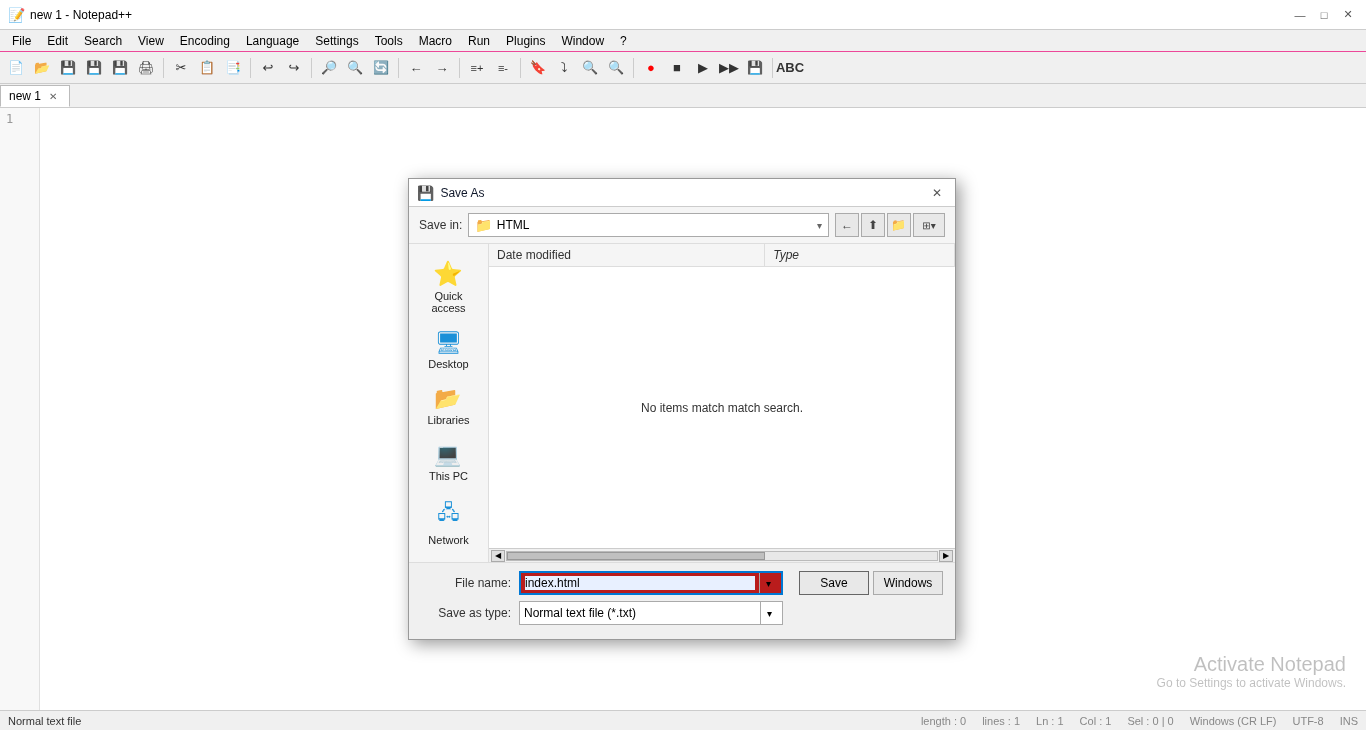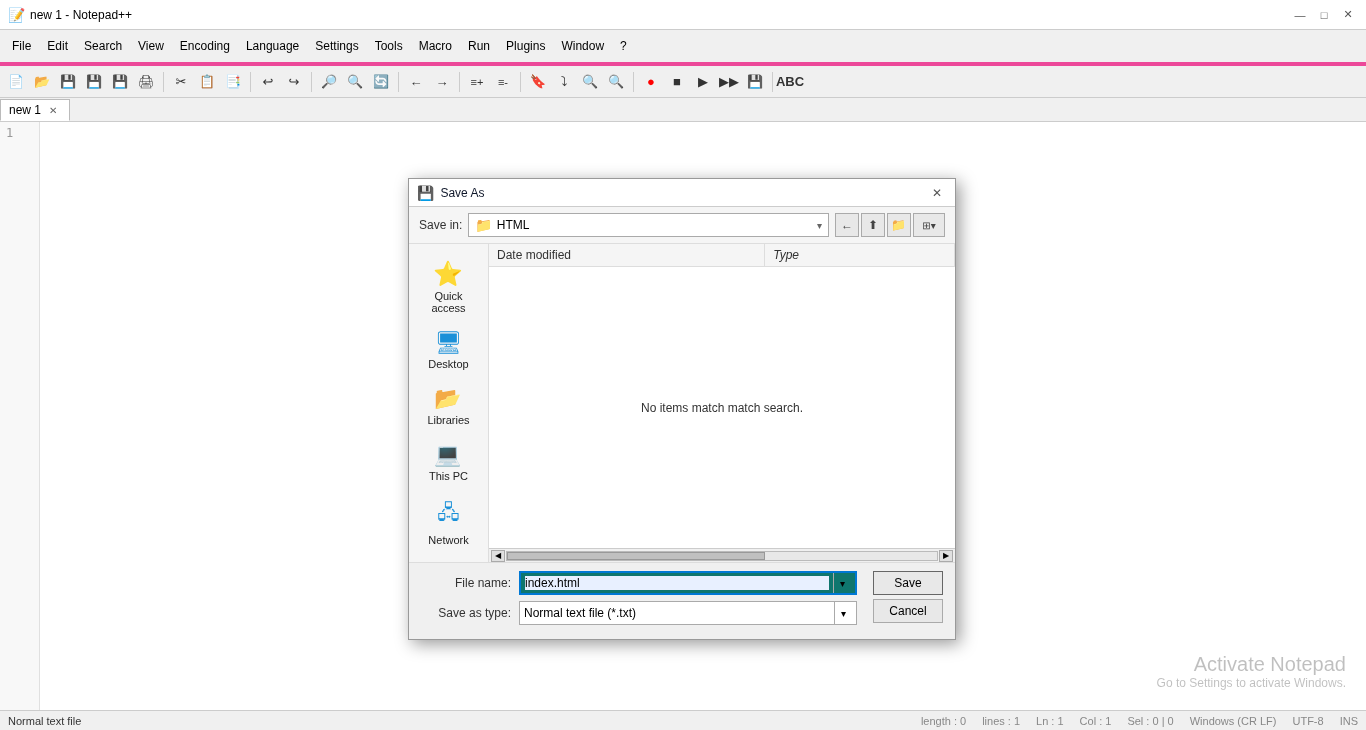--- a/index.html
+++ b/index.html
@@ -59,25 +59,25 @@
       align-items: center;
       justify-content: center;
       font-size: 11px;
       cursor: pointer;
       color: #555;
     }
 
     
     .menu-bar {
       background: #f0f0f0;
-      height: 36px;
+      height: 22px;
       display: flex;
       align-items: center;
       padding: 0 4px;
-      border-bottom: 4px solid #ec4899;
+      border-bottom: 1px solid #ec4899;
       flex-shrink: 0;
     }
     .menu-item {
       padding: 2px 8px;
       font-size: 12px;
       color: #000;
       cursor: pointer;
     }
 
     
@@ -430,21 +430,21 @@
       width: 90px;
       font-size: 12px;
       color: #333;
       text-align: right;
       flex-shrink: 0;
     }
     .form-input-combo {
       flex: 1;
       height: 24px;
       border: 2px solid #0078d4;
-      background: #0f766e;
+      background: #b91c1c;
       display: flex;
       align-items: center;
       padding: 0 4px;
       font-size: 12px;
       gap: 4px;
     }
     .form-input-combo input {
       flex: 1;
       border: none;
       background: transparent;
@@ -470,21 +470,21 @@
       display: flex;
       align-items: center;
       padding: 0 4px;
       font-size: 12px;
       cursor: pointer;
       gap: 4px;
     }
     .form-select-text { flex: 1; }
     .dialog-buttons {
       display: flex;
-      flex-direction: column;
+      flex-direction: row;
       gap: 4px;
       margin-left: 8px;
     }
     .dlg-btn {
       width: 70px;
       height: 24px;
       border: 1px solid #aaa;
       background: #e8e8e8;
       font-size: 12px;
       cursor: pointer;
@@ -715,20 +715,20 @@
           <div class="form-row">
             <span class="form-label">Save as type:</span>
             <div class="form-select-combo">
               <span class="form-select-text">Normal text file (*.txt)</span>
               <div class="form-combo-arrow">▾</div>
             </div>
           </div>
         </div>
         <div class="dialog-buttons">
           <button class="dlg-btn primary">Save</button>
-          <button class="dlg-btn">Cancel</button>
+          <button class="dlg-btn">Windows</button>
         </div>
       </div>
     </div>
 
   </div>
 
 </div>
 
 </body></html>

